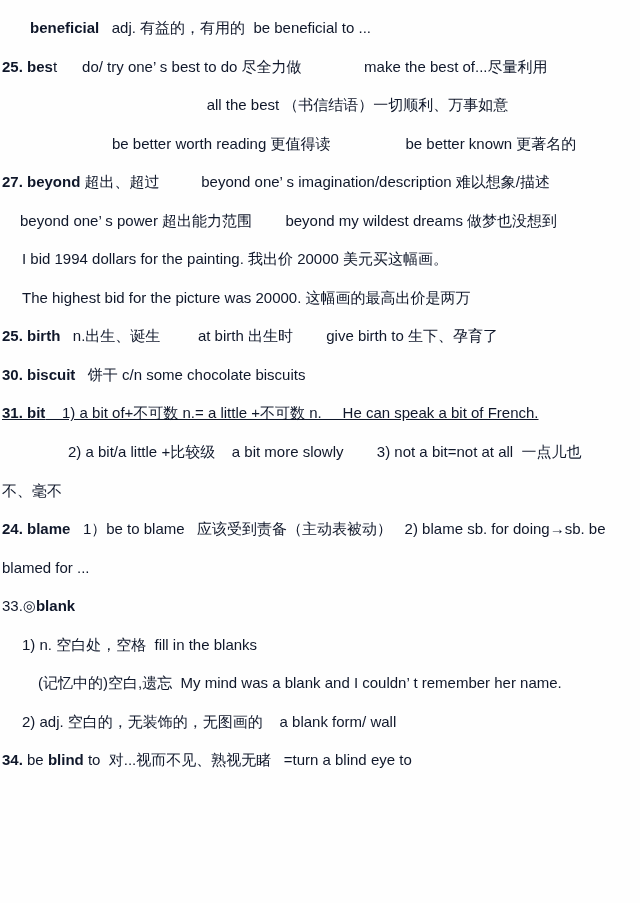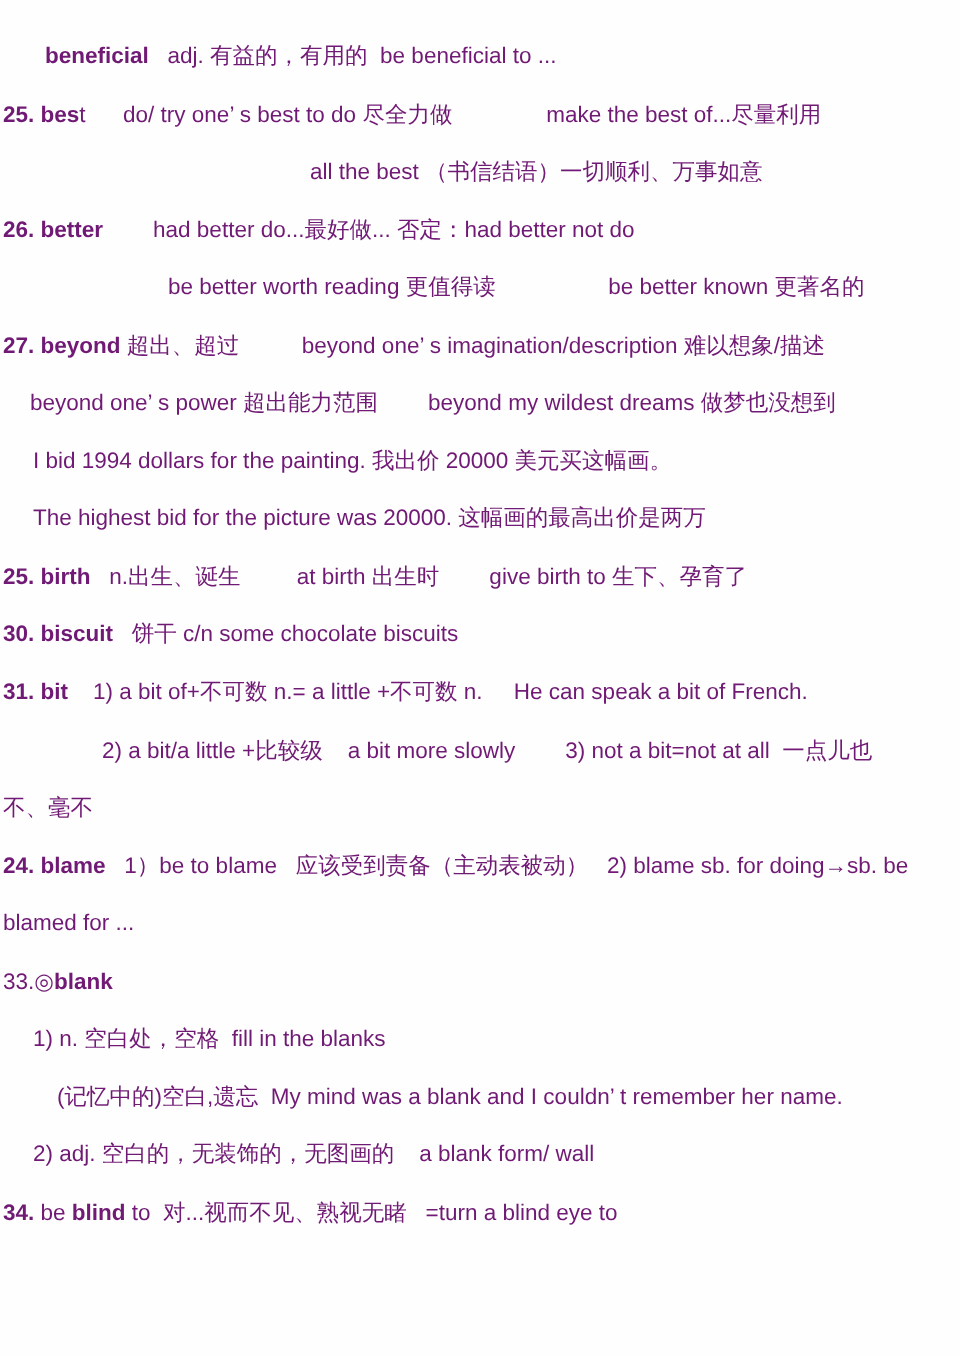--- a/index.html
+++ b/index.html
@@ -2,53 +2,52 @@
 <html><head>
 <meta charset="utf-8">
 <style>
   html, body { margin: 0; padding: 0; background: #ffffff; }
   .page {
     position: relative;
     width: 640px;
     height: 903px;
     overflow: hidden;
     background: #fefefe;
-    color: #701a75;
+    color: #0f172a;
     font-family: "Liberation Sans", "DejaVu Sans", sans-serif;
     font-size: 15px;
-    padding-top: 19px;
+    padding-top: 9px;
     box-sizing: border-box;
   }
   .line {
     display: block;
     height: 38.55px;
     line-height: 38.55px;
     white-space: pre;
     overflow: hidden;
   }
   .seg { white-space: pre; }
   .seg.bold { font-weight: 700; }
 </style>
 </head>
 <body style="color: rgb(29, 29, 29);">
 
 <div class="page">
   <div id="doc-lines">
       <div class="line" style="padding-left: 30px;"><span class="seg bold">beneficial</span><span class="seg">   adj. 有益的，有用的  be beneficial to ...</span></div>
       <div class="line" style="padding-left: 2px;"><span class="seg bold">25. bes</span><span class="seg">t      do/ try one’ s best to do 尽全力做               make the best of...尽量利用</span></div>
       <div class="line" style="padding-left: 75px; text-align: center;"><span class="seg">all the best （书信结语）一切顺利、万事如意</span></div>
-      <div class="line" style="padding-left: 2px;"><span class="seg bold">26. better</span><span class="seg">        had better do...最好做... 否定：had better not do</span></div>
       <div class="line" style="padding-left: 112px;"><span class="seg">be better worth reading 更值得读                  be better known 更著名的</span></div>
       <div class="line" style="padding-left: 2px;"><span class="seg bold">27. beyond</span><span class="seg"> 超出、超过          beyond one’ s imagination/description 难以想象/描述</span></div>
       <div class="line" style="padding-left: 20px;"><span class="seg">beyond one’ s power 超出能力范围        beyond my wildest dreams 做梦也没想到</span></div>
       <div class="line" style="padding-left: 22px;"><span class="seg">I bid 1994 dollars for the painting. 我出价 20000 美元买这幅画。</span></div>
       <div class="line" style="padding-left: 22px;"><span class="seg">The highest bid for the picture was 20000. 这幅画的最高出价是两万</span></div>
       <div class="line" style="padding-left: 2px;"><span class="seg bold">25. birth</span><span class="seg">   n.出生、诞生         at birth 出生时        give birth to 生下、孕育了</span></div>
       <div class="line" style="padding-left: 2px;"><span class="seg bold">30. biscuit</span><span class="seg">   饼干 c/n some chocolate biscuits</span></div>
-      <div class="line" style="padding-left: 2px;"><span class="seg bold">31. bit</span><span class="seg">    1) a bit of+不可数 n.= a little +不可数 n.     He can speak a bit of French.</span></div>
+      <div class="line" style="padding-left: 2px; text-decoration: underline;"><span class="seg bold">31. bit</span><span class="seg">    1) a bit of+不可数 n.= a little +不可数 n.     He can speak a bit of French.</span></div>
       <div class="line" style="padding-left: 68px;"><span class="seg">2) a bit/a little +比较级    a bit more slowly        3) not a bit=not at all  一点儿也</span></div>
       <div class="line" style="padding-left: 2px;"><span class="seg">不、毫不</span></div>
       <div class="line" style="padding-left: 2px;"><span class="seg bold">24. blame</span><span class="seg">   1）be to blame   应该受到责备（主动表被动）   2) blame sb. for doing→sb. be</span></div>
       <div class="line" style="padding-left: 2px;"><span class="seg">blamed for ...</span></div>
       <div class="line" style="padding-left: 2px;"><span class="seg">33.◎</span><span class="seg bold">blank</span></div>
       <div class="line" style="padding-left: 22px;"><span class="seg">1) n. 空白处，空格  fill in the blanks</span></div>
       <div class="line" style="padding-left: 38px;"><span class="seg">(记忆中的)空白,遗忘  My mind was a blank and I couldn’ t remember her name.</span></div>
       <div class="line" style="padding-left: 22px;"><span class="seg">2) adj. 空白的，无装饰的，无图画的    a blank form/ wall</span></div>
       <div class="line" style="padding-left: 2px;"><span class="seg bold">34.</span><span class="seg"> be </span><span class="seg bold">blind</span><span class="seg"> to  对...视而不见、熟视无睹   =turn a blind eye to</span></div>
     </div>

